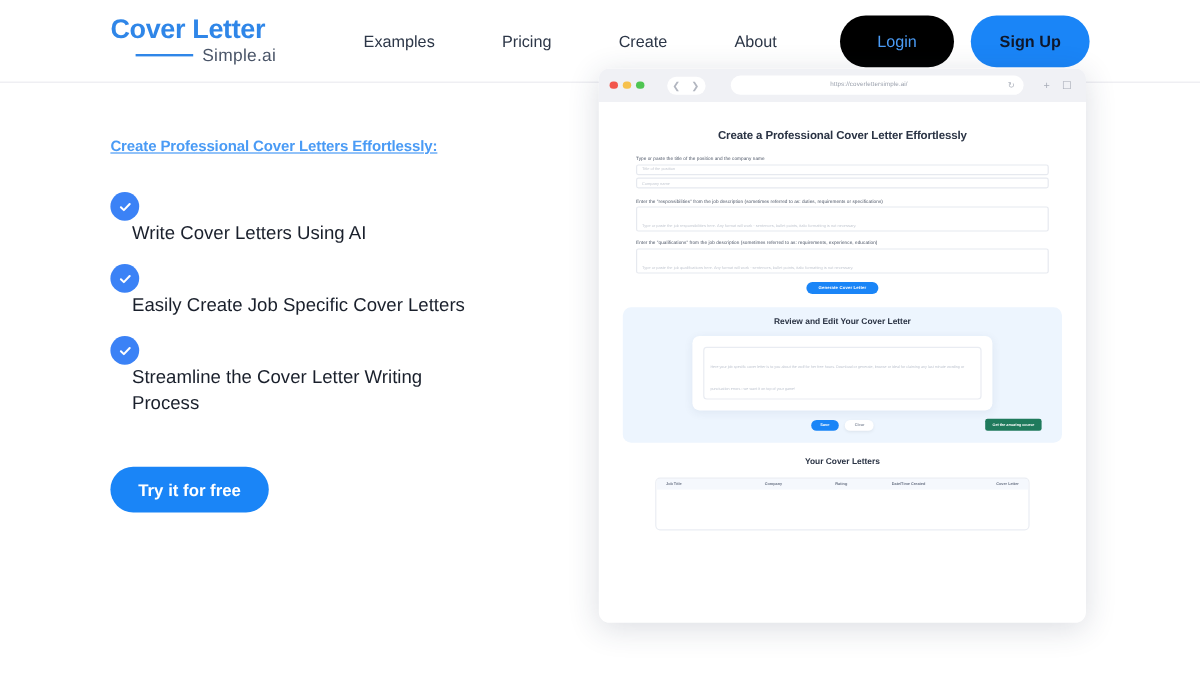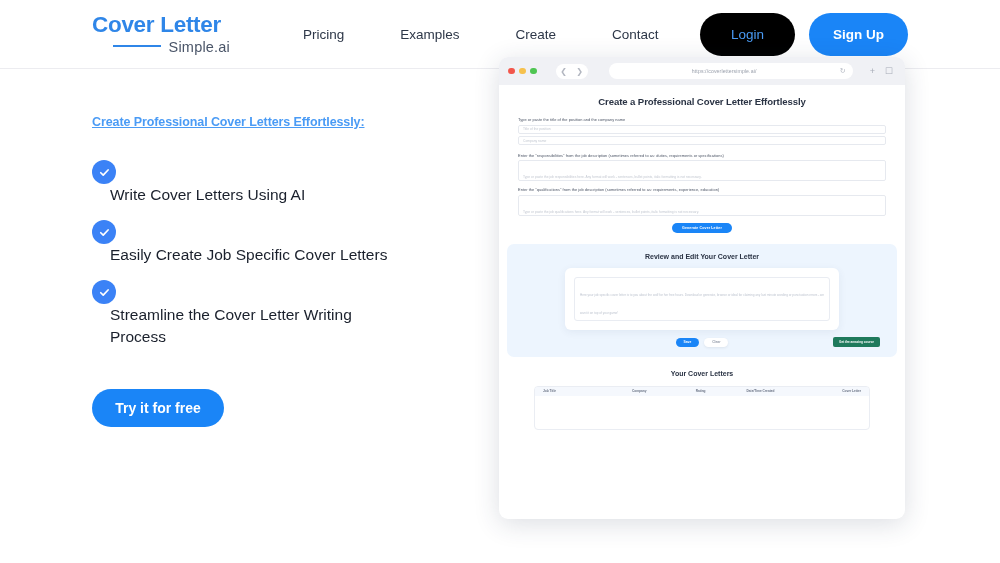--- a/index.html
+++ b/index.html
@@ -86,21 +86,21 @@
     font-weight: normal;
     border: none;
     border-radius: 22px;
     width: 95px;
     height: 43px;
     cursor: pointer;
     font-family: inherit;
   }
   .btn-signup {
     background: #1a85f7;
-    color: #ffffff;
+    color: #0f172a;
     font-size: 13.5px;
     font-weight: bold;
     border: none;
     border-radius: 22px;
     width: 99px;
     height: 43px;
     cursor: pointer;
     font-family: inherit;
   }
 
@@ -222,21 +222,21 @@
     flex: 1;
     text-align: center;
     font-size: 5.2px;
     color: #9aa0ac;
     letter-spacing: 0.1px;
   }
   .reload { font-size: 7px; color: #b0b5bf; margin-right: 7px; }
   .chrome-right { display: flex; gap: 10px; align-items: center; margin-right: 3px; }
   .cr-icon { font-size: 9px; color: #a8adb8; line-height: 1; }
 
-  .mock-body { padding: 0; background: #fff; height: 340px; }
+  .mock-body { padding: 12px; background: #fff; height: 340px; }
 
   .m-title {
     text-align: center;
     font-size: 9.6px;
     font-weight: bold;
     color: #2a3344;
     padding-top: 11px;
     letter-spacing: -0.1px;
   }
 
@@ -375,23 +375,24 @@
 
   <div class="logo">
     <div class="logo-top">Cover Letter</div>
     <div class="logo-bottom-row">
       <div class="logo-rule"></div>
       <div class="logo-sub">Simple.ai</div>
     </div>
   </div>
 
   <div class="nav-links">
+    <div class="nav-link">Examples</div>
     <div class="nav-link">Pricing</div>
-    <div class="nav-link">Examples</div>
     <div class="nav-link">Create</div>
+    <div class="nav-link">About</div>
     <div class="nav-link">Contact</div>
   </div>
 
   <div class="nav-actions">
     <button class="btn-login">Login</button>
     <button class="btn-signup">Sign Up</button>
   </div>
 </div>
 
 <div class="hero">

